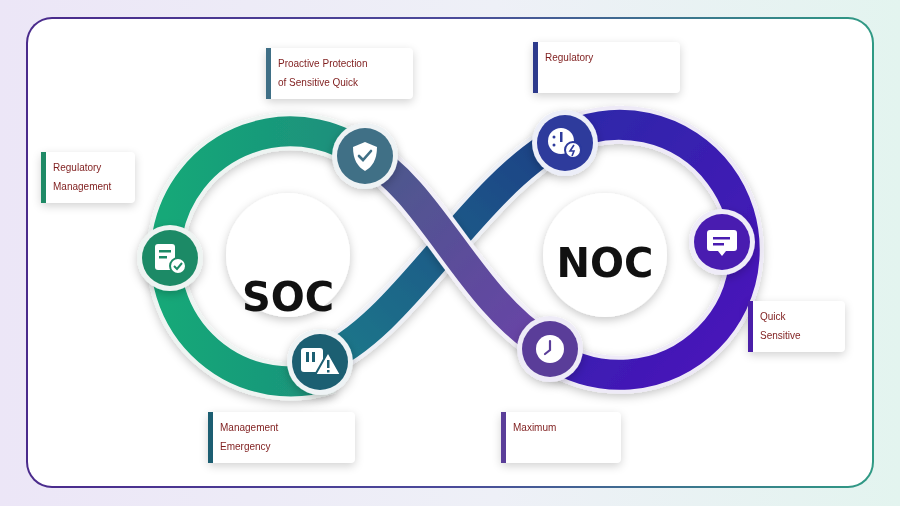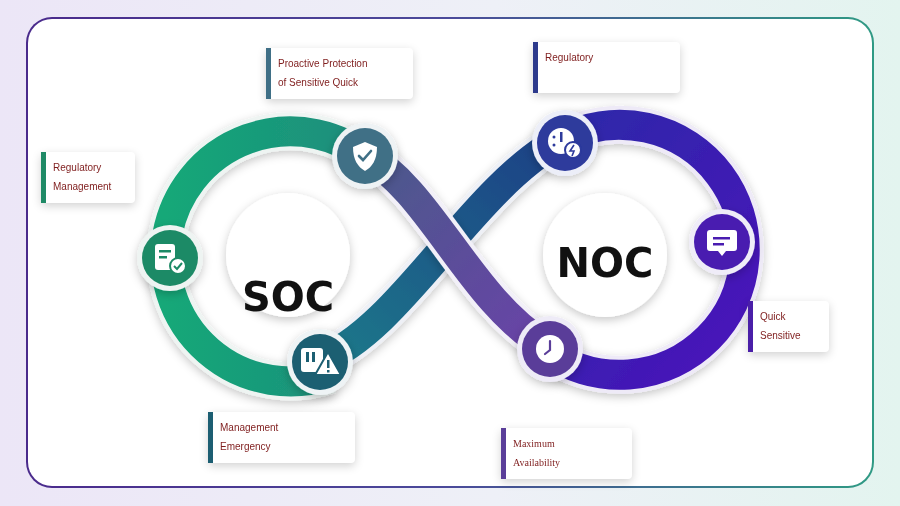--- a/index.html
+++ b/index.html
@@ -127,22 +127,21 @@
 </div>
 <div class="label" style="left:208px;top:412px;width:147px;height:51px;">
   <span class="bar" style="background:#1c5e72"></span>
   <div>Management</div>
   <div>Emergency</div>
 </div>
 <div class="label" style="left:533px;top:42px;width:147px;height:51px;">
   <span class="bar" style="background:#2d3a8c"></span>
   <div>Regulatory</div>
 </div>
-<div class="label" style="left:748px;top:301px;width:81px;height:51px;">
+<div class="label" style="left:748px;top:301px;width:97px;height:51px;">
   <span class="bar" style="background:#4a1fa8"></span>
   <div>Quick</div>
   <div>Sensitive</div>
 </div>
-<div class="label" style="left:501px;top:428px;width:131px;height:51px;font-family:Liberation Serif, serif;">
+<div class="label" style="left:501px;top:412px;width:120px;height:51px;">
   <span class="bar" style="background:#5a3e99"></span>
   <div>Maximum</div>
-  <div>Availability</div>
 </div>
 
 </body></html>

